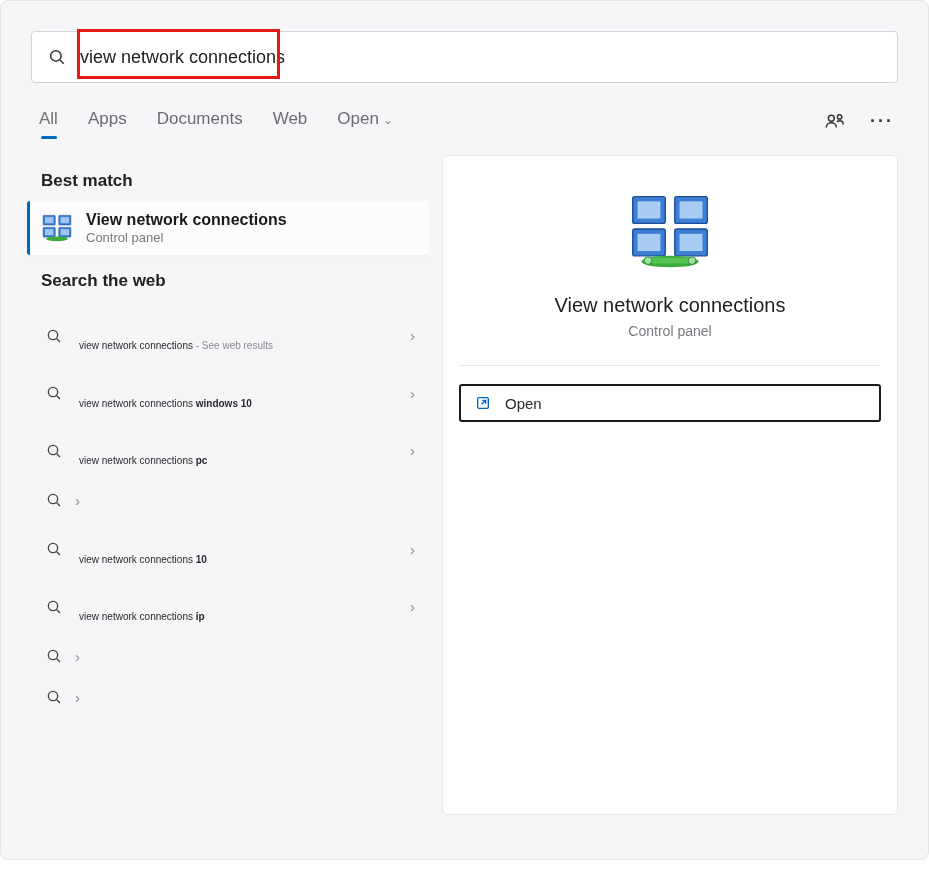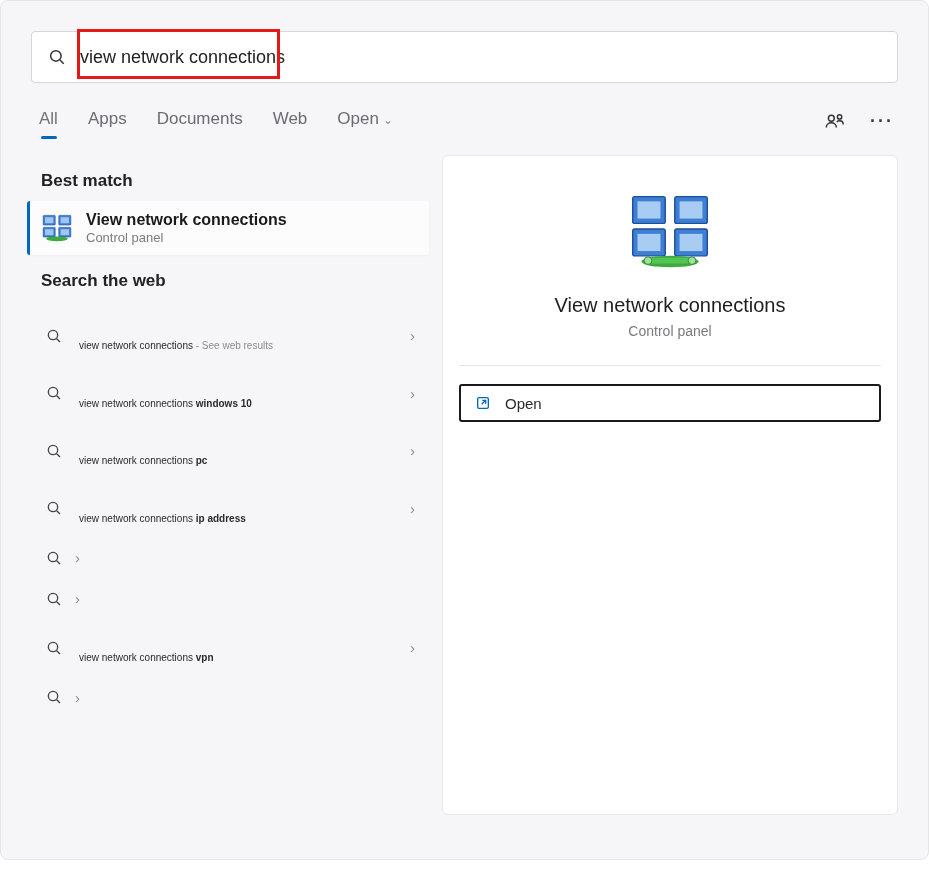--- a/index.html
+++ b/index.html
@@ -322,49 +322,49 @@
             <span class="wi-text"><span>view network connections </span><span class="bold">pc</span></span>
             <span class="wi-chev">›</span>
           </div>
           <div class="web-item">
             <span class="wi-icon">
               <svg width="16" height="16" viewBox="0 0 24 24" fill="none" stroke="currentColor" stroke-width="2">
                 <circle cx="10.5" cy="10.5" r="7"></circle>
                 <line x1="21" y1="21" x2="16" y2="16"></line>
               </svg>
             </span>
-            <span class="wi-text"><span>view network connections </span><span class="bold">ip address</span></span>
-            <span class="wi-chev">›</span>
-          </div>
-          <div class="web-item">
-            <span class="wi-icon">
-              <svg width="16" height="16" viewBox="0 0 24 24" fill="none" stroke="currentColor" stroke-width="2">
-                <circle cx="10.5" cy="10.5" r="7"></circle>
-                <line x1="21" y1="21" x2="16" y2="16"></line>
-              </svg>
-            </span>
-            <span class="wi-chev">›</span>
-          </div>
-          <div class="web-item">
-            <span class="wi-icon">
-              <svg width="16" height="16" viewBox="0 0 24 24" fill="none" stroke="currentColor" stroke-width="2">
-                <circle cx="10.5" cy="10.5" r="7"></circle>
-                <line x1="21" y1="21" x2="16" y2="16"></line>
-              </svg>
-            </span>
-            <span class="wi-chev">›</span>
-          </div>
-          <div class="web-item">
-            <span class="wi-icon">
-              <svg width="16" height="16" viewBox="0 0 24 24" fill="none" stroke="currentColor" stroke-width="2">
-                <circle cx="10.5" cy="10.5" r="7"></circle>
-                <line x1="21" y1="21" x2="16" y2="16"></line>
-              </svg>
-            </span>
-            <span class="wi-text"><span>view network connections </span><span class="bold">vpn</span></span>
+            <span class="wi-chev">›</span>
+          </div>
+          <div class="web-item">
+            <span class="wi-icon">
+              <svg width="16" height="16" viewBox="0 0 24 24" fill="none" stroke="currentColor" stroke-width="2">
+                <circle cx="10.5" cy="10.5" r="7"></circle>
+                <line x1="21" y1="21" x2="16" y2="16"></line>
+              </svg>
+            </span>
+            <span class="wi-text"><span>view network connections </span><span class="bold">10</span></span>
+            <span class="wi-chev">›</span>
+          </div>
+          <div class="web-item">
+            <span class="wi-icon">
+              <svg width="16" height="16" viewBox="0 0 24 24" fill="none" stroke="currentColor" stroke-width="2">
+                <circle cx="10.5" cy="10.5" r="7"></circle>
+                <line x1="21" y1="21" x2="16" y2="16"></line>
+              </svg>
+            </span>
+            <span class="wi-text"><span>view network connections </span><span class="bold">ip</span></span>
+            <span class="wi-chev">›</span>
+          </div>
+          <div class="web-item">
+            <span class="wi-icon">
+              <svg width="16" height="16" viewBox="0 0 24 24" fill="none" stroke="currentColor" stroke-width="2">
+                <circle cx="10.5" cy="10.5" r="7"></circle>
+                <line x1="21" y1="21" x2="16" y2="16"></line>
+              </svg>
+            </span>
             <span class="wi-chev">›</span>
           </div>
           <div class="web-item">
             <span class="wi-icon">
               <svg width="16" height="16" viewBox="0 0 24 24" fill="none" stroke="currentColor" stroke-width="2">
                 <circle cx="10.5" cy="10.5" r="7"></circle>
                 <line x1="21" y1="21" x2="16" y2="16"></line>
               </svg>
             </span>
             <span class="wi-chev">›</span>

